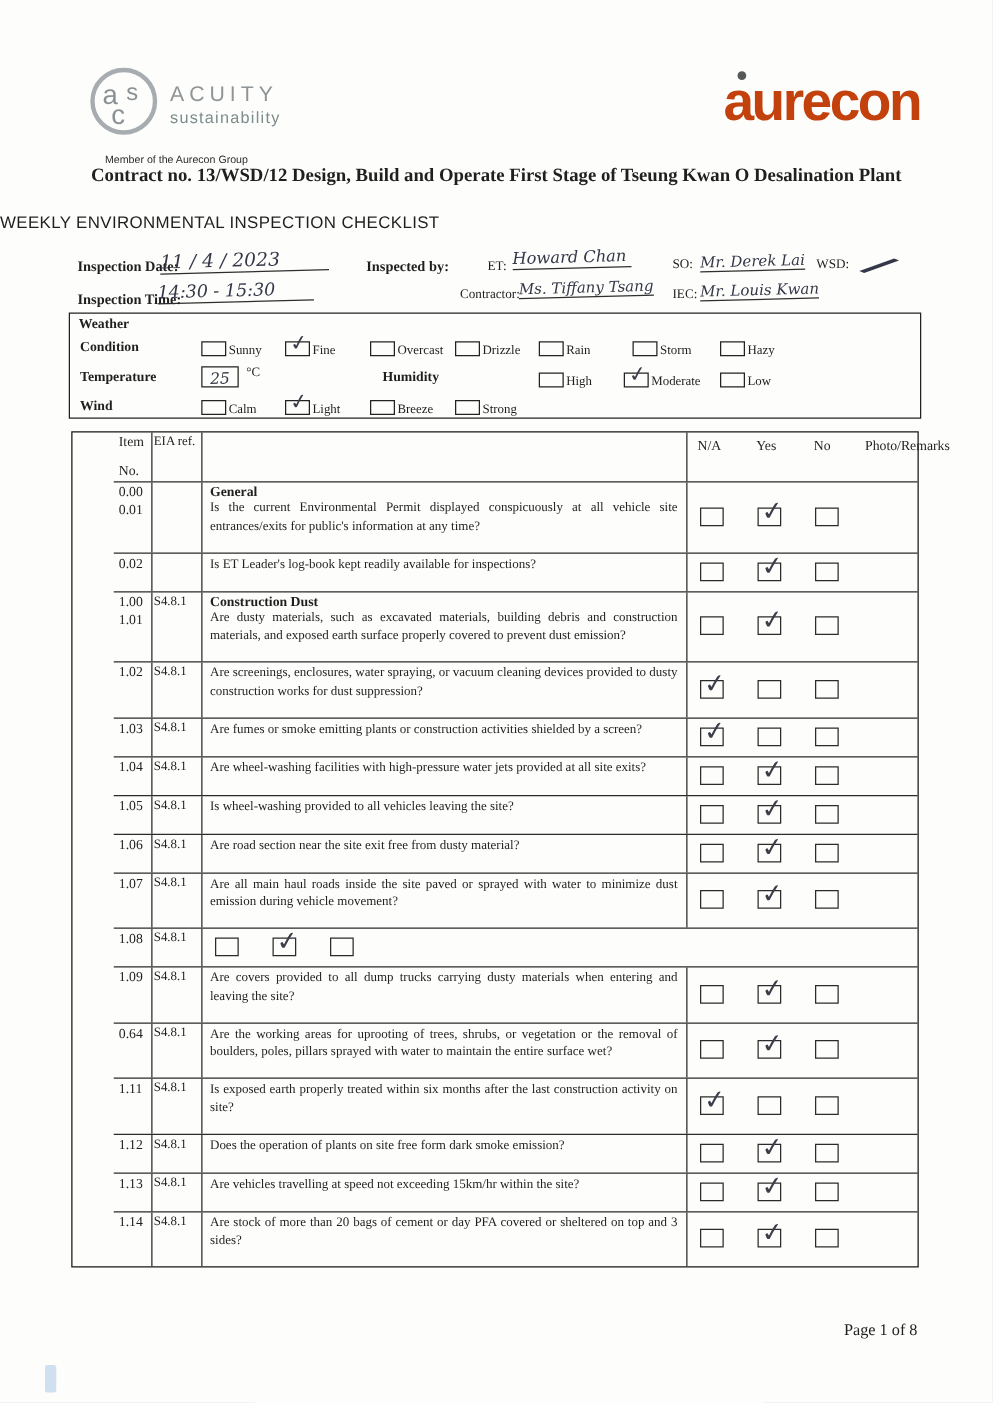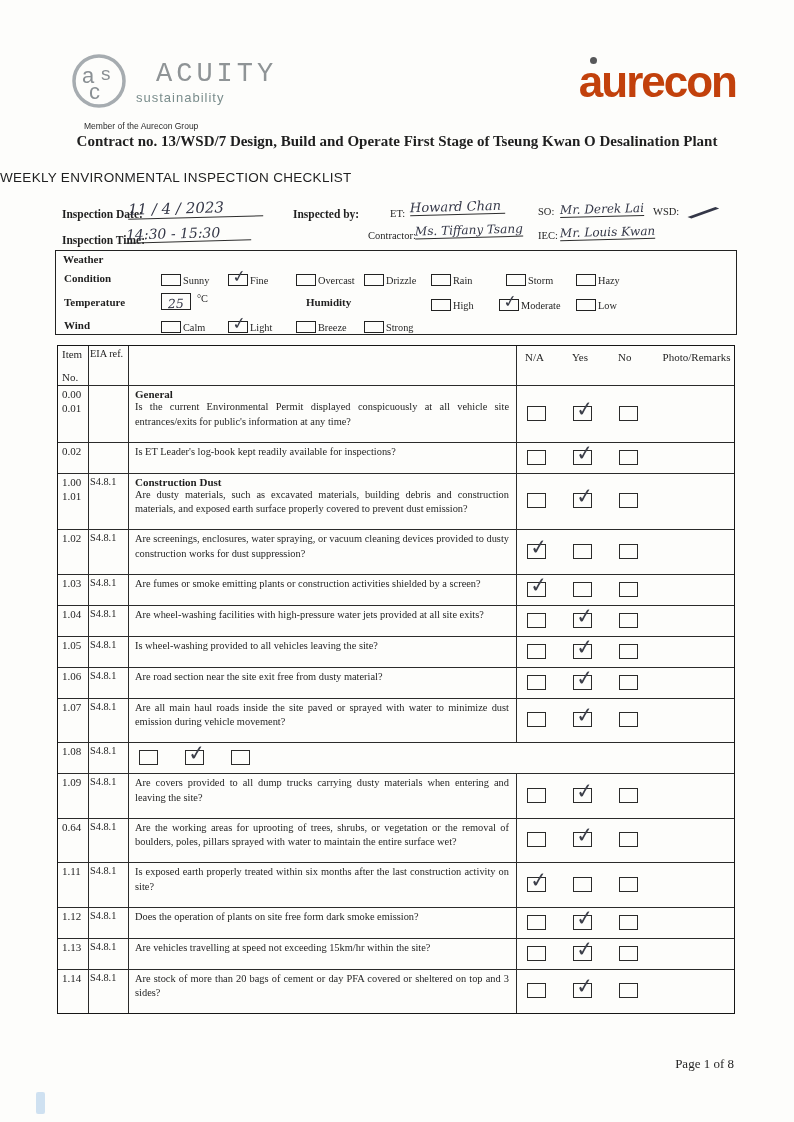--- a/index.html
+++ b/index.html
@@ -7,21 +7,21 @@
   .page {
     position:relative; width:794px; height:1122px; margin:0 auto;
     background:#fdfdfb; color:#1f1f1f;
     font-family:"Liberation Serif", serif;
     overflow:hidden;
   }
 
   
   .acuity { position:absolute; left:70px; top:52px; }
   .acuity-top { display:flex; align-items:center; gap:8px; }
-  .acuity-name { font-family:Liberation Mono, monospace; font-size:27px; letter-spacing:4px; color:#8f9496; line-height:1;margin-left:20px; }
+  .acuity-name { font-family:Liberation Sans, sans-serif; font-size:17px; letter-spacing:4px; color:#8f9496; line-height:1; }
   .acuity-sub { font-family:"Liberation Sans", sans-serif; font-size:13px; letter-spacing:1px; color:#7a8d8c; margin-top:2px; }
   .acuity-member { font-family:"Liberation Sans", sans-serif; font-size:8.5px; color:#2c2c2c; margin-top:7px; margin-left:14px; }
   .aurecon { position:absolute; right:58px; top:60px; font-family:"Liberation Sans", sans-serif;
     font-weight:bold; font-size:44px; color:#c2410c; letter-spacing:-2px; line-height:1; }
   .aurecon-dot { position:absolute; left:11px; top:-3px; width:7px; height:7px; border-radius:50%; background:#57585a; }
 
   
   .contract-title { position:absolute; top:133px; left:0; width:100%; text-align:center; font-weight:bold; font-size:15px; }
   .checklist-title { position:absolute; top:170px; left:0; width:100%; text-align:left; font-weight:normal;
     font-family:"Liberation Sans", sans-serif; font-size:13.5px; letter-spacing:0.3px; }
@@ -42,21 +42,21 @@
   .w-lbl { position:absolute; left:8px; font-size:11px; font-weight:bold; }
   .wopt { position:absolute; white-space:nowrap; }
   .wbox { display:inline-block; width:20px; height:12px; border:1.1px solid #222; vertical-align:-2px; position:relative; }
   .wbox.on::after { content:"✓"; position:absolute; left:3px; top:-9px; font-family:"DejaVu Sans", sans-serif;
     font-size:17px; color:#3b3e49; transform:rotate(-8deg); }
   .wtext { font-size:10.3px; margin-left:2px; }
   .tempbox { position:absolute; width:30px; height:17px; border:1.1px solid #222; text-align:center; }
   .tempbox .hw { font-size:12.5px; line-height:15px; }
 
   
-  .table { position:absolute; left:57px; top:345px; width:678px; border:1.5px solid #161616; background:#fdfdfb; }
+  .table { position:absolute; left:57px; top:345px; width:678px; border:1.5px solid #161616; background:#fdfdfb;padding-left:33px; }
   .thead { display:grid; grid-template-columns:31px 40px 388px 142px 1fr; border-bottom:1px solid #2b2b2b; height:40px; }
   .hc { font-size:11px; }
   .hc-item { border-right:1px solid #2b2b2b; display:flex; flex-direction:column; justify-content:space-between; padding:2px 2px 2px 4px; }
   .hc-eia { border-right:1px solid #2b2b2b; font-size:10.3px; padding:2px 0 0 1px; }
   .hc-q { border-right:1px solid #2b2b2b; }
   .hc-checks { position:relative; }
   .hl { position:absolute; top:5px; }
   .hl-na { left:8px; } .hl-yes { left:55px; } .hl-no { left:101px; }
   .hc-photo { padding-top:5px; text-align:center; }
 
@@ -98,21 +98,21 @@
         <div class="acuity-sub">sustainability</div>
       </span>
     </div>
     <div class="acuity-member">Member of the Aurecon Group</div>
   </div>
 
   <div class="aurecon">
     <span class="aurecon-dot"></span><span>aurecon</span>
   </div>
 
-  <div class="contract-title">Contract no.  13/WSD/7 Design, Build and Operate First Stage of Tseung Kwan O Desalination Plant</div>
+  <div class="contract-title">Contract no.  13/WSD/12 Design, Build and Operate First Stage of Tseung Kwan O Desalination Plant</div>
   <div class="checklist-title">WEEKLY ENVIRONMENTAL INSPECTION CHECKLIST</div>
 
   <div class="info">
     <span class="ilbl" style="left:62px; top:10px;">Inspection Date:</span>
     <span class="hw uline" style="left:128px; top:1px; font-size:15px; min-width:135px;">11 / 4 / 2023</span>
     <span class="ilbl" style="left:293px; top:10px;">Inspected by:</span>
     <span class="islbl" style="left:390px; top:10px;text-align:right;">ET:</span>
     <span class="hw uline" style="left:410px; top:1px; font-size:13px; min-width:95px;">Howard Chan</span>
     <span class="islbl" style="left:538px; top:8px;">SO:</span>
     <span class="hw uline" style="left:560px; top:4px; font-size:12px; min-width:75px;">Mr. Derek Lai</span>

